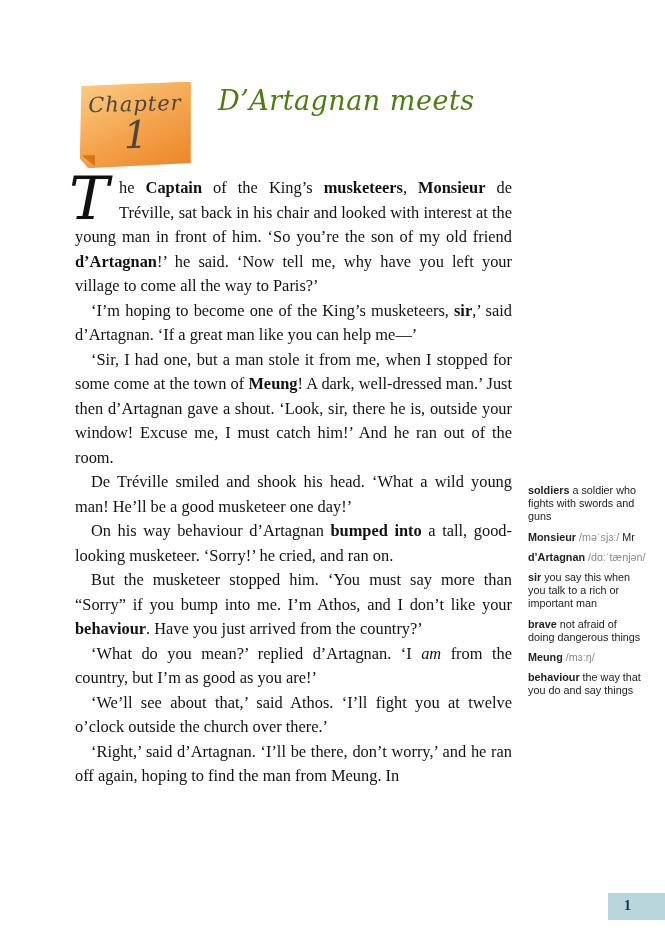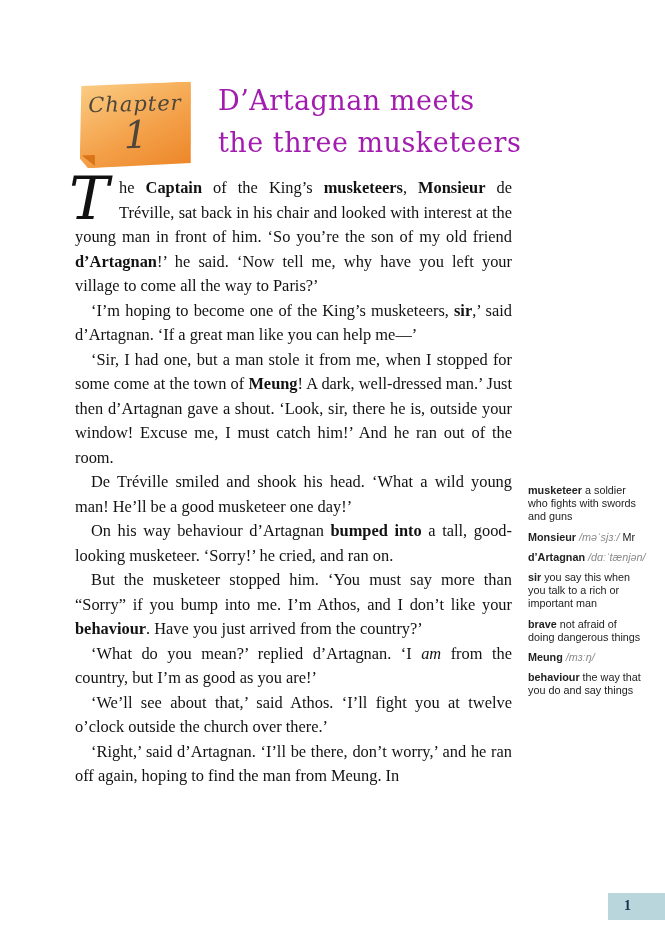--- a/index.html
+++ b/index.html
@@ -24,22 +24,22 @@
     font-size:21px; color:#4c463c; text-align:center; margin-top:9px; letter-spacing:1px;
   }
   .chapter-number{
     font-family:"DejaVu Serif", serif; font-style:italic;
     font-size:38px; color:#4c463c; text-align:center; line-height:38px;
   }
 
   
   .title{
     position:absolute; left:218px; top:80px;
-    font-family:"DejaVu Serif", serif; 
-    font-size:27px; line-height:42px; color:#a21caf; letter-spacing:0.5px;
+    font-family:"DejaVu Serif", serif; font-style:italic;
+    font-size:27px; line-height:42px; color:#4d7c0f; letter-spacing:0.5px;
     white-space:nowrap;
   }
 
   
   .story{
     position:absolute; left:75px; top:176px; width:437px;
     font-size:16.4px; line-height:24.5px; color:#121212; text-align:justify;
   }
   .story p{ text-indent:16px; }
   .story p.first{ text-indent:0; }
@@ -50,21 +50,21 @@
     font-size:60px; line-height:44px; margin:0 10px 2px -6px; color:#111;
   }
 
   
   .glossary{
     position:absolute; left:528px; top:484px; width:118px;
     font-family:"Liberation Sans", sans-serif; font-size:10.8px; line-height:13.2px; color:#222;
   }
   .gloss-entry{ margin-bottom:7px; }
   .gloss-term{ font-weight:bold; }
-  .gloss-phon{ color:#8a8a8a;font-style:italic; }
+  .gloss-phon{ color:#8a8a8a; }
 
   
   .pagenum-strip{
     position:absolute; right:0; top:893px; width:57px; height:27px; background:#b9d6dc;
   }
   .pagenum{
     position:absolute; left:16px; top:5px;
     font-family:"Liberation Serif", serif; font-weight:bold; font-size:14px; color:#16324c;
   }
 </style>
@@ -74,37 +74,36 @@
 <div class="page">
 
   <div class="chapter-note">
     <div class="chapter-label">Chapter</div>
     <div class="chapter-number">1</div>
     <div class="chapter-fold"></div>
   </div>
 
   <div class="title">
     <div>D’Artagnan meets</div>
-    <div>the three musketeers</div>
   </div>
 
   <div class="story">
       <p class="first"><span class="dropcap">T</span><span>he </span><span class="seg-b">Captain</span><span> of the King’s </span><span class="seg-b">musketeers</span><span>, </span><span class="seg-b">Monsieur</span><span> de Tréville, sat back in his chair and looked with interest at the young man in front of him. ‘So you’re the son of my old friend </span><span class="seg-b">d’Artagnan</span><span>!’ he said. ‘Now tell me, why have you left your village to come all the way to Paris?’</span></p>
       <p class=""><span>‘I’m hoping to become one of the King’s musketeers, </span><span class="seg-b">sir</span><span>,’ said d’Artagnan. ‘If a great man like you can help me—’</span></p>
       <p class=""><span>‘Sir, I had one, but a man stole it from me, when I stopped for some come at the town of </span><span class="seg-b">Meung</span><span>! A dark, well-dressed man.’ Just then d’Artagnan gave a shout. ‘Look, sir, there he is, outside your window! Excuse me, I must catch him!’ And he ran out of the room.</span></p>
       <p class=""><span>De Tréville smiled and shook his head. ‘What a wild young man! He’ll be a good musketeer one day!’</span></p>
       <p class=""><span>On his way behaviour d’Artagnan </span><span class="seg-b">bumped into</span><span> a tall, good-looking musketeer. ‘Sorry!’ he cried, and ran on.</span></p>
       <p class=""><span>But the musketeer stopped him. ‘You must say more than “Sorry” if you bump into me. I’m Athos, and I don’t like your </span><span class="seg-b">behaviour</span><span>. Have you just arrived from the country?’</span></p>
       <p class=""><span>‘What do you mean?’ replied d’Artagnan. ‘I </span><span class="seg-i">am</span><span> from the country, but I’m as good as you are!’</span></p>
       <p class=""><span>‘We’ll see about that,’ said Athos. ‘I’ll fight you at twelve o’clock outside the church over there.’</span></p>
       <p class=""><span>‘Right,’ said d’Artagnan. ‘I’ll be there, don’t worry,’ and he ran off again, hoping to find the man from Meung. In</span></p>
     </div>
 
   <div class="glossary">
-      <div class="gloss-entry"><span class="gloss-term">musketeer</span> a soldier who fights with swords and guns</div>
+      <div class="gloss-entry"><span class="gloss-term">soldiers</span> a soldier who fights with swords and guns</div>
       <div class="gloss-entry"><span class="gloss-term">Monsieur</span><span class="gloss-phon"> /məˈsjɜː/</span> Mr</div>
       <div class="gloss-entry"><span class="gloss-term">d’Artagnan</span><span class="gloss-phon"> /dɑːˈtænjən/</span></div>
       <div class="gloss-entry"><span class="gloss-term">sir</span> you say this when you talk to a rich or important man</div>
       <div class="gloss-entry"><span class="gloss-term">brave</span> not afraid of doing dangerous things</div>
       <div class="gloss-entry"><span class="gloss-term">Meung</span><span class="gloss-phon"> /mɜːŋ/</span></div>
       <div class="gloss-entry"><span class="gloss-term">behaviour</span> the way that you do and say things</div>
     </div>
 
   <div class="pagenum-strip">
     <span class="pagenum">1</span>

